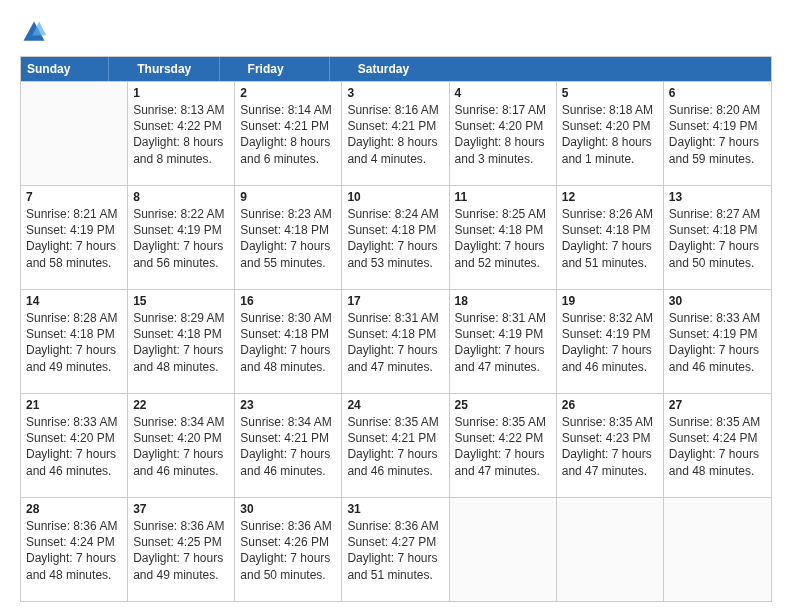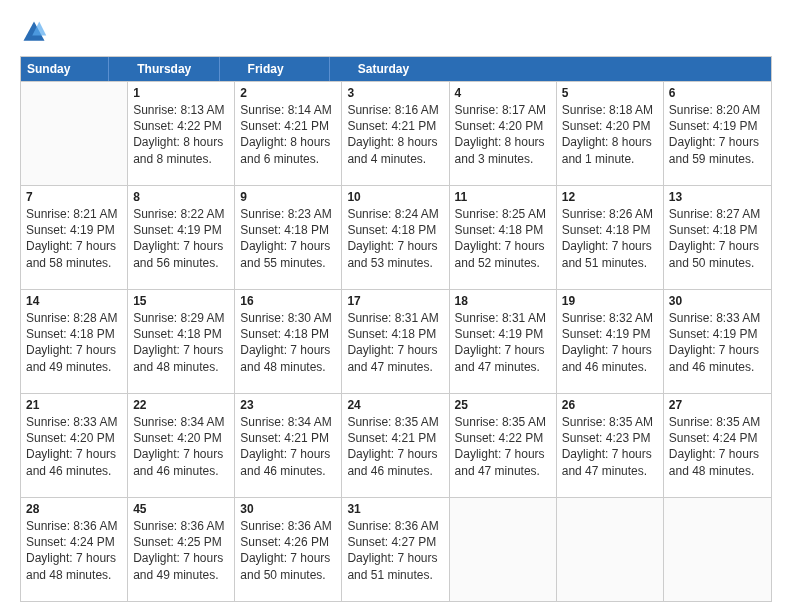--- a/index.html
+++ b/index.html
@@ -261,21 +261,21 @@
             <span class="day-number">27</span>
             <div class="cell-info">Sunrise: 8:35 AM<br>Sunset: 4:24 PM<br>Daylight: 7 hours<br>and 48 minutes.</div>
           </div>
         </div>
         <div class="cal-row">
           <div class="cal-cell">
             <span class="day-number">28</span>
             <div class="cell-info">Sunrise: 8:36 AM<br>Sunset: 4:24 PM<br>Daylight: 7 hours<br>and 48 minutes.</div>
           </div>
           <div class="cal-cell">
-            <span class="day-number">45</span>
+            <span class="day-number">37</span>
             <div class="cell-info">Sunrise: 8:36 AM<br>Sunset: 4:25 PM<br>Daylight: 7 hours<br>and 49 minutes.</div>
           </div>
           <div class="cal-cell">
             <span class="day-number">30</span>
             <div class="cell-info">Sunrise: 8:36 AM<br>Sunset: 4:26 PM<br>Daylight: 7 hours<br>and 50 minutes.</div>
           </div>
           <div class="cal-cell">
             <span class="day-number">31</span>
             <div class="cell-info">Sunrise: 8:36 AM<br>Sunset: 4:27 PM<br>Daylight: 7 hours<br>and 51 minutes.</div>
           </div>

